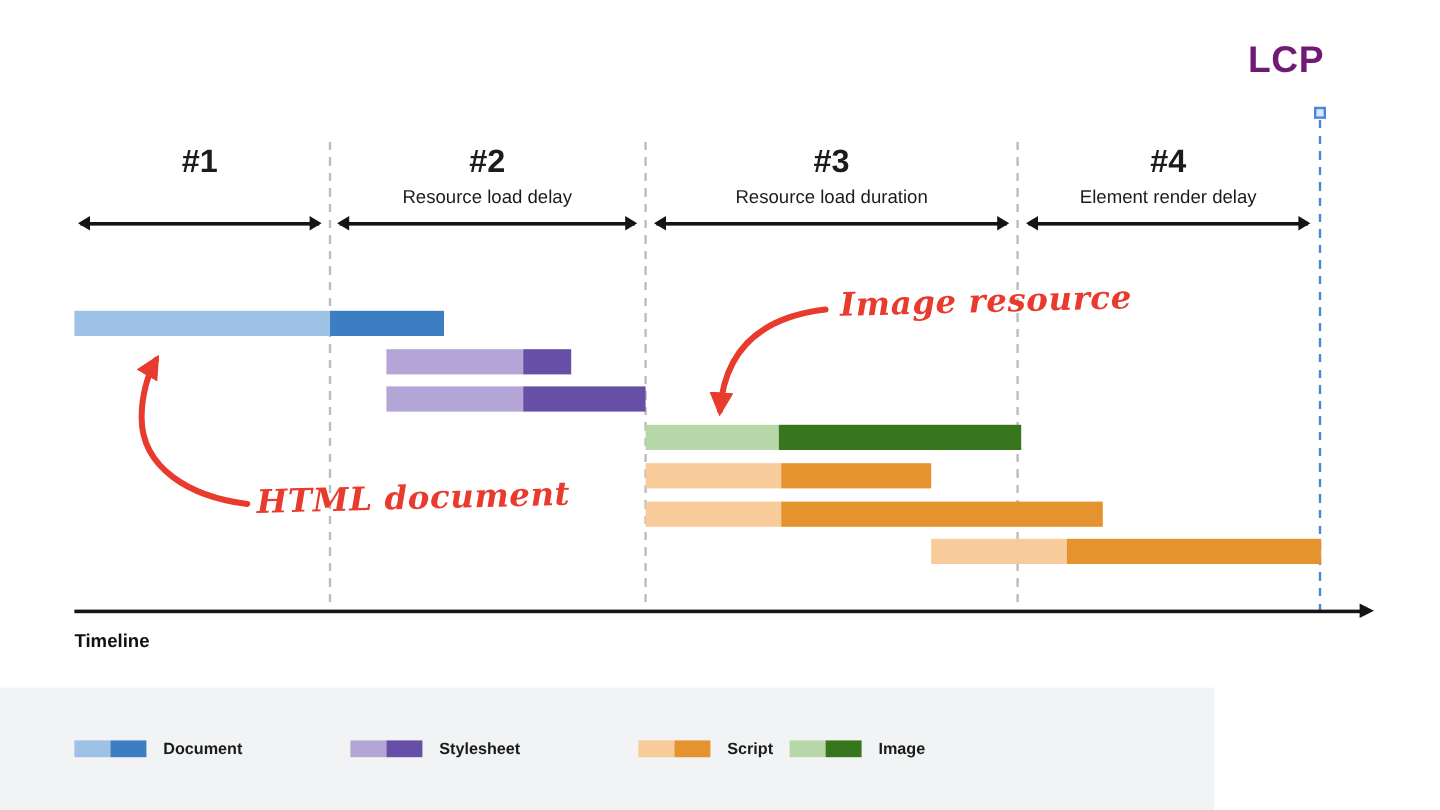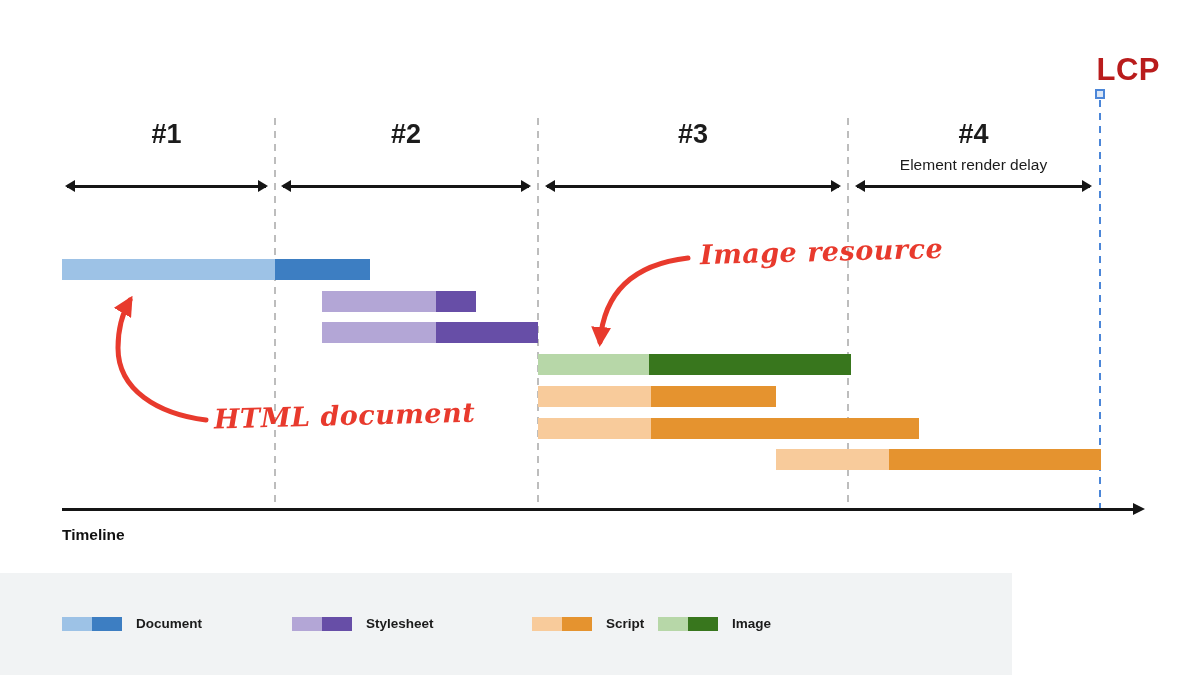--- a/index.html
+++ b/index.html
@@ -2,22 +2,22 @@
 <html><head>
 <meta charset="utf-8">
 <style>
   * { margin:0; padding:0; box-sizing:border-box; }
   html,body { width:1200px; height:675px; }
   body { position:relative; background:#ffffff; overflow:hidden;
          font-family:"Liberation Sans", sans-serif; color:#1c1c1c; }
   #canvas { position:absolute; inset:0; }
 
   
-  #lcp-title { position:absolute; left:1040px; top:52px; width:120px; text-align:right;
-               font-size:31px; font-weight:800; letter-spacing:.5px; color:#b91c1c; }
+  #lcp-title { position:absolute; left:1040px; top:32px; width:120px; text-align:left;
+               font-size:31px; font-weight:800; letter-spacing:.5px; color:#701a75; }
   #lcp-marker { position:absolute; left:1095px; top:89px; width:10px; height:10px;
                 border:2px solid #4b86d8; background:#dbe7f7; }
   #lcp-line { position:absolute; top:100px; height:410px; width:2px;
               background-image:repeating-linear-gradient(to bottom,#4b86d8 0 7px,transparent 7px 13px); }
 
   
   .phase { position:absolute; top:118px; height:76px; text-align:center; }
   .phase-number { font-size:27px; font-weight:700; line-height:32px; }
   .phase-label { font-size:15.5px; line-height:20px; margin-top:5px; }
   .range-arrow { position:absolute; left:2px; right:2px; top:67px; height:2.5px; background:#151515; }
@@ -72,24 +72,26 @@
       <div class="divider" style="left: 537px;"></div>
       <div class="divider" style="left: 847px;"></div>
     </div>
   <div id="phases">
       <div class="phase" style="left: 65px; width: 203px;">
         <div class="phase-number">#1</div>
         <div class="range-arrow"></div>
       </div>
       <div class="phase" style="left: 281px; width: 250px;">
         <div class="phase-number">#2</div>
+        <div class="phase-label">Resource load delay</div>
         <div class="range-arrow"></div>
       </div>
       <div class="phase" style="left: 545px; width: 296px;">
         <div class="phase-number">#3</div>
+        <div class="phase-label">Resource load duration</div>
         <div class="range-arrow"></div>
       </div>
       <div class="phase" style="left: 855px; width: 237px;">
         <div class="phase-number">#4</div>
         <div class="phase-label">Element render delay</div>
         <div class="range-arrow"></div>
       </div>
     </div>
   <div id="bars">
       <div class="bar" style="left: 62px; top: 259px;">

